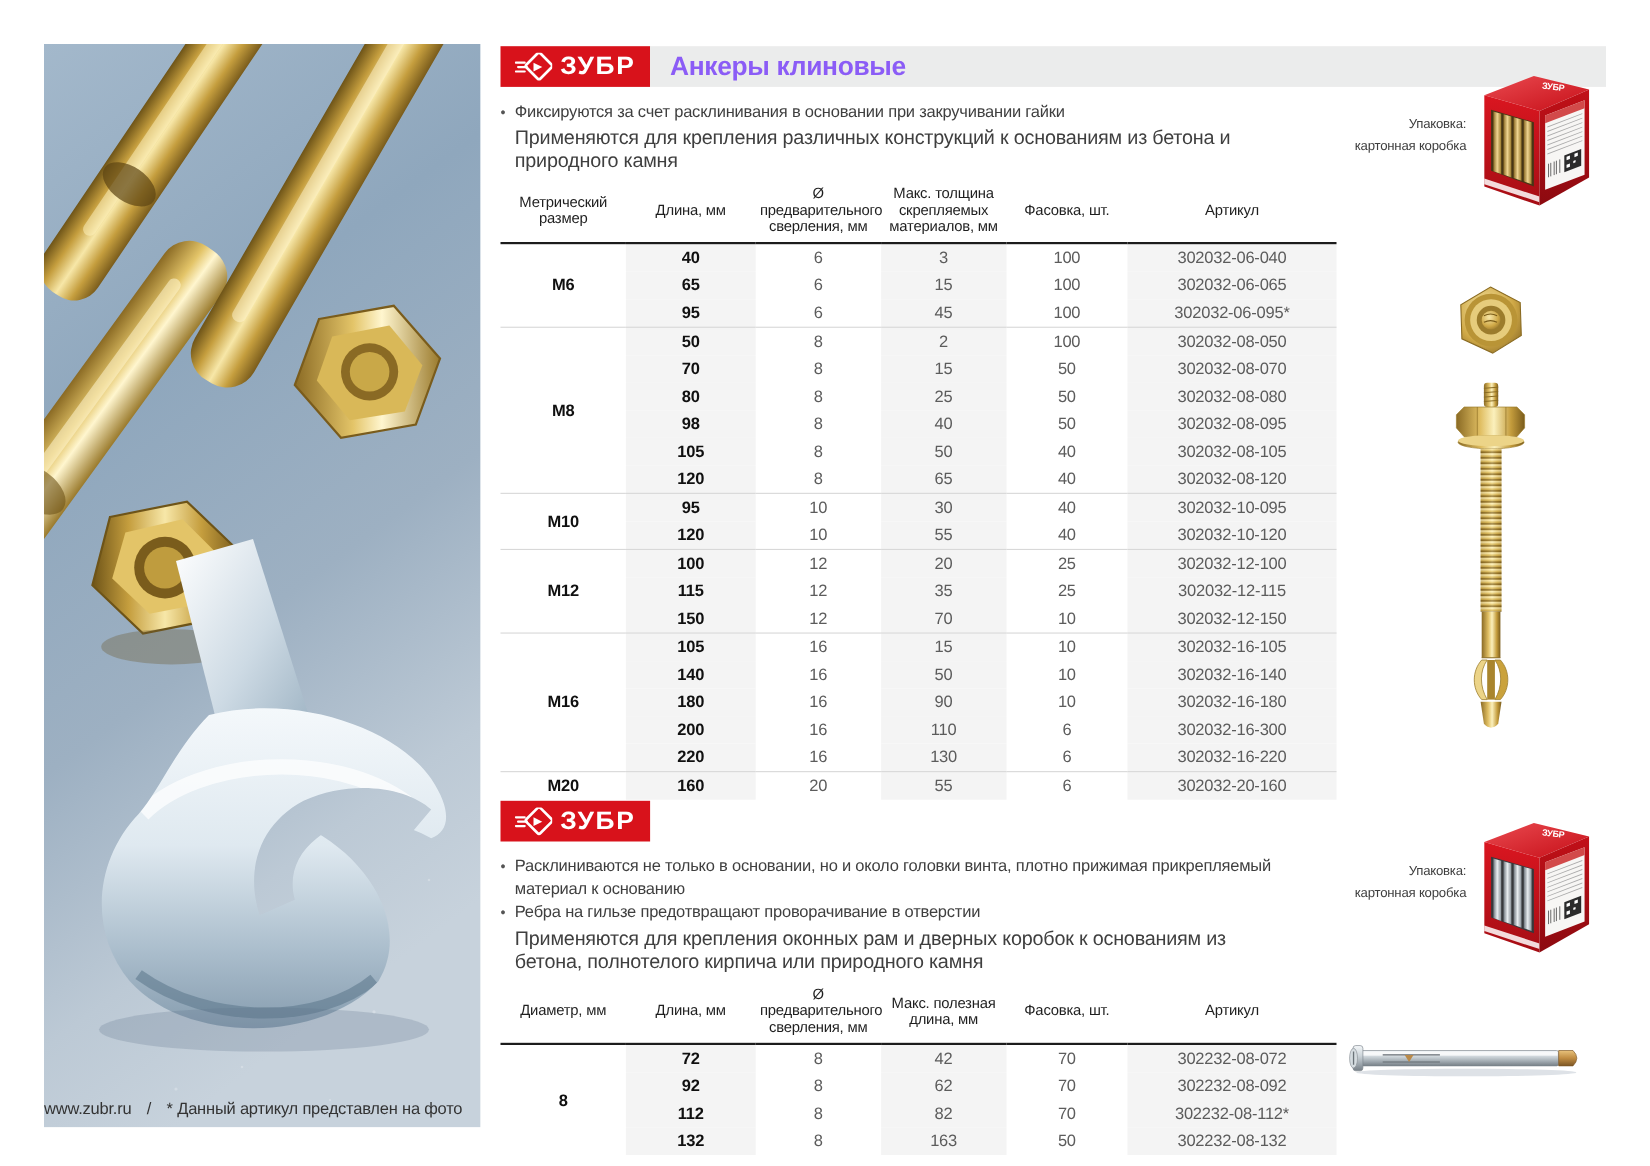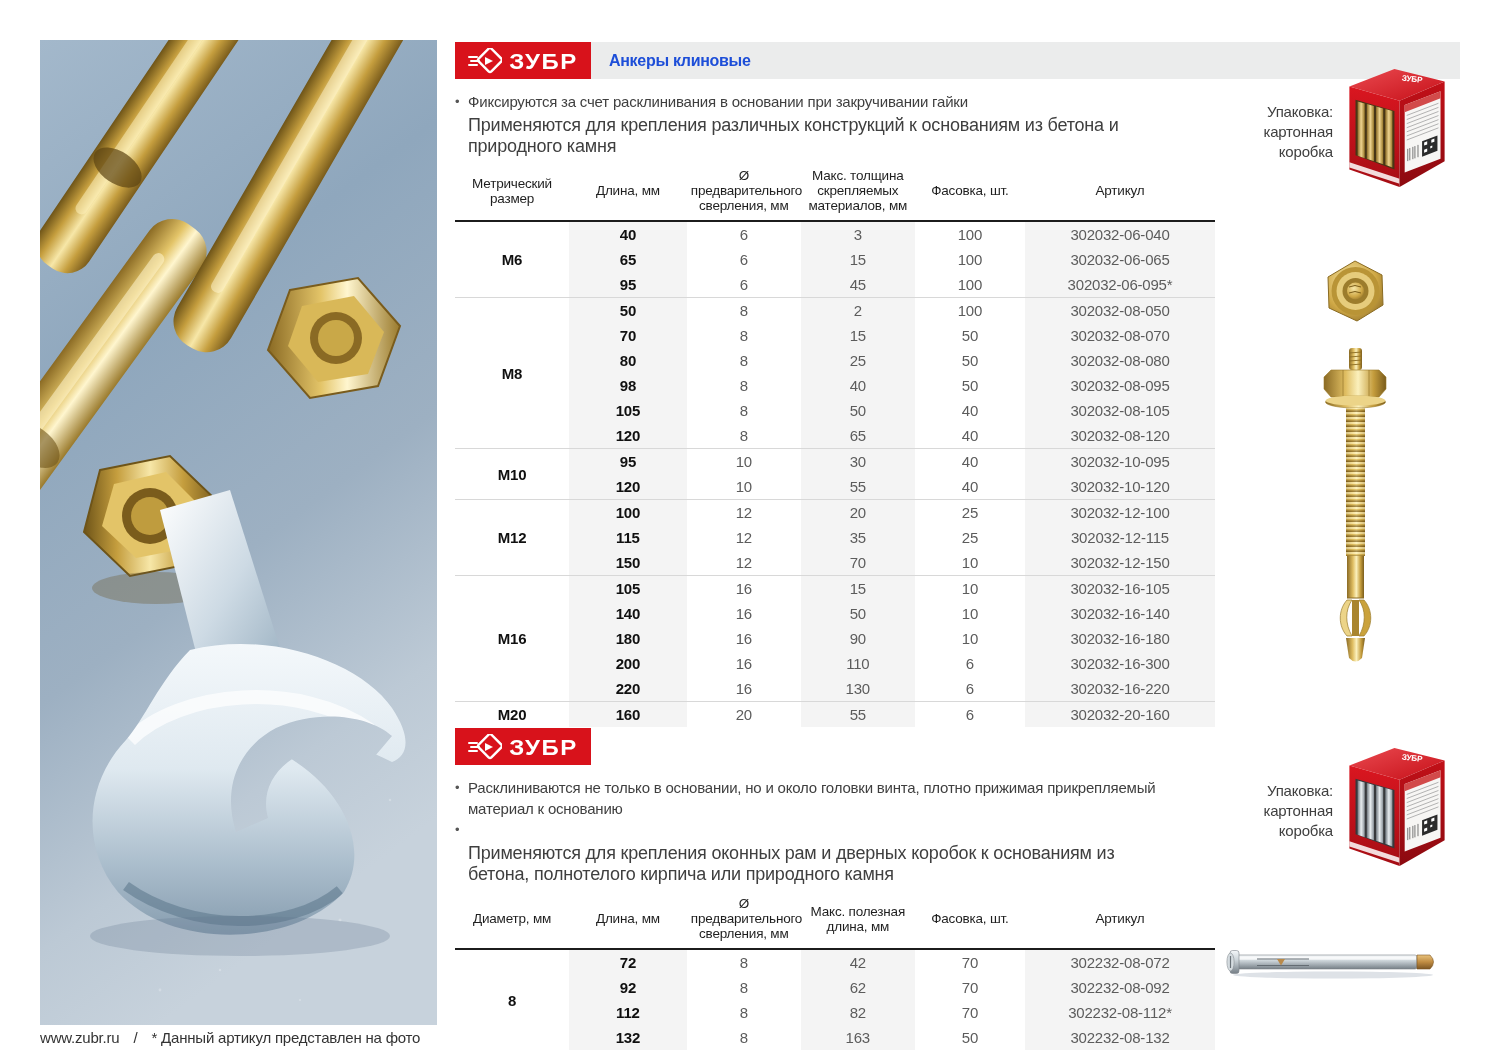--- a/index.html
+++ b/index.html
@@ -16,21 +16,21 @@
   .section { left:455px; width:1005px; }
   .sec1 { top:42px; }
   .sec2 { top:728px; }
   .band { display:flex; align-items:stretch; height:37px; }
   .logo-box { width:136px; background:#d8121b; display:flex; align-items:center;
     justify-content:center; gap:7px; flex:none; }
   .logo-text { color:#fff; font-weight:bold; font-size:24px; letter-spacing:1.5px;
     transform:scaleY(.95); }
   .title-band { flex:1; background:#ebecec; display:flex; align-items:center;
     padding-left:18px; }
-  .section-title { font-size:16px; font-weight:bold; color:#1d4ed8; letter-spacing:-0.3px; }
+  .section-title { font-size:24px; font-weight:bold; color:#8b5cf6; letter-spacing:-0.3px; }
 
   .bullets { margin-top:12px; width:724px; }
   .bullet { display:flex; font-size:15px; line-height:21px; color:#3f3f3f; }
   .bullet .dot { width:13px; flex:none; color:#555; font-size:13px; }
   .note { margin-top:3px; padding-left:13px; font-size:18px; line-height:21px;
     color:#3f3f3f; width:724px; }
 
   
   table { width:760px; border-collapse:collapse; margin-top:9px; table-layout:fixed; }
   col.c1{width:15%;} col.c2{width:15.5%;} col.c3{width:15%;}
@@ -41,27 +41,27 @@
   td { text-align:center; font-size:15px; line-height:19px; padding:3px 4px;
     color:#5c5c5c; }
   td.shade { background:#f4f4f4; }
   td.bold { font-weight:bold; color:#101010; }
   td.glabel { font-weight:bold; color:#101010; font-size:15px; background:#fff; }
   tr.group-start td { border-top:1px solid #d8d8d8; }
 
   
   .pack { left:1213px; width:250px; display:flex; gap:10px; align-items:flex-start; z-index:2; }
   .pack1 { top:64px; } .pack2 { top:743px; }
-  .pack-text { width:120px; text-align:right; font-size:15px; line-height:20px;
+  .pack-text { width:120px; text-align:right; font-size:12px; line-height:20px;
     color:#3f3f3f; margin-top:38px; }
   .anchor-svg { left:1291px; top:252px; }
   .frame-svg { left:1221px; top:942px; }
 
   
-  .footer { left:40px; top:1029px; font-size:15px; color:#333; display:flex; gap:14px;text-align:right; }
+  .footer { left:40px; top:1000px; font-size:15px; color:#333; display:flex; gap:14px;text-align:right; }
 </style>
 </head>
 <body>
 
 <div class="abs photo">
 <svg width="397" height="985" viewBox="0 0 397 985" xmlns="http://www.w3.org/2000/svg">
   <defs>
     <linearGradient id="bgG" x1="0" y1="0" x2="0.3" y2="1">
       <stop offset="0" stop-color="#a3b8cb"></stop>
           <stop offset="0.35" stop-color="#8fa7bd"></stop>
@@ -363,20 +363,21 @@
     </div>
   </div>
 
   <div class="bullets">
     <div class="bullet">
       <span class="dot">•</span>
       <span>Расклиниваются не только в основании, но и около головки винта, плотно прижимая прикрепляемый материал к основанию</span>
     </div>
     <div class="bullet">
       <span class="dot">•</span>
+      <span>Ребра на гильзе предотвращают проворачивание в отверстии</span>
     </div>
   </div>
   <div class="note">Применяются для крепления оконных рам и дверных коробок к основаниям из бетона, полнотелого кирпича или природного камня</div>
 
   <table>
     <colgroup>
         <col class="c1">
         <col class="c2">
         <col class="c3">
         <col class="c4">

